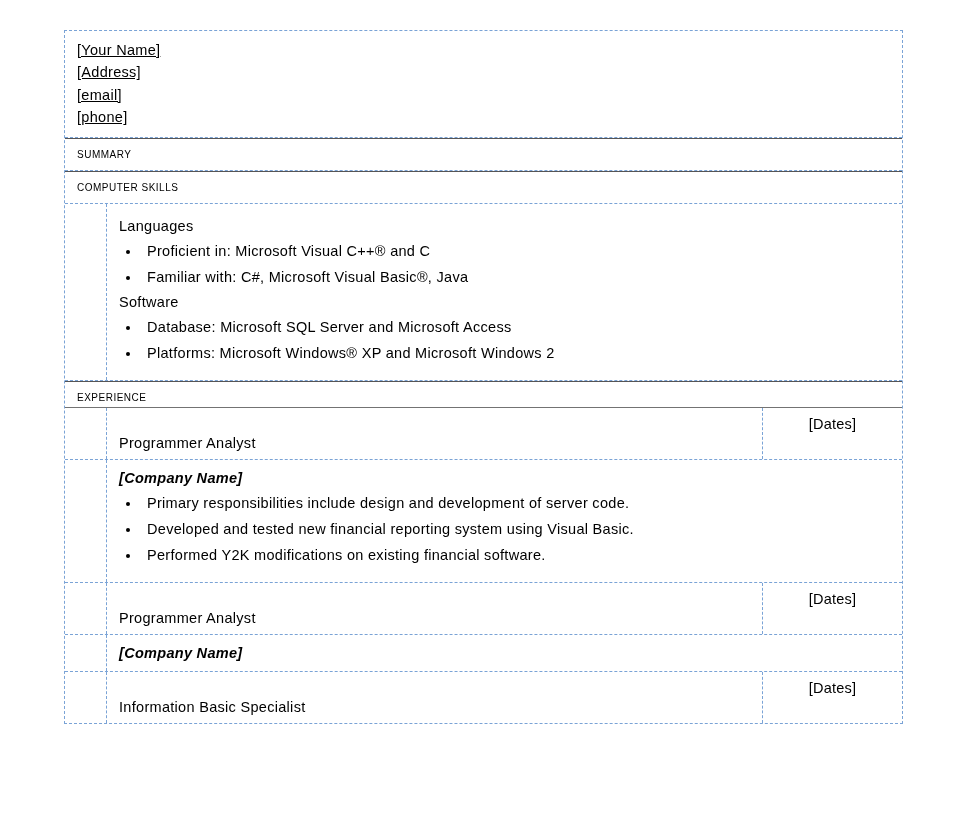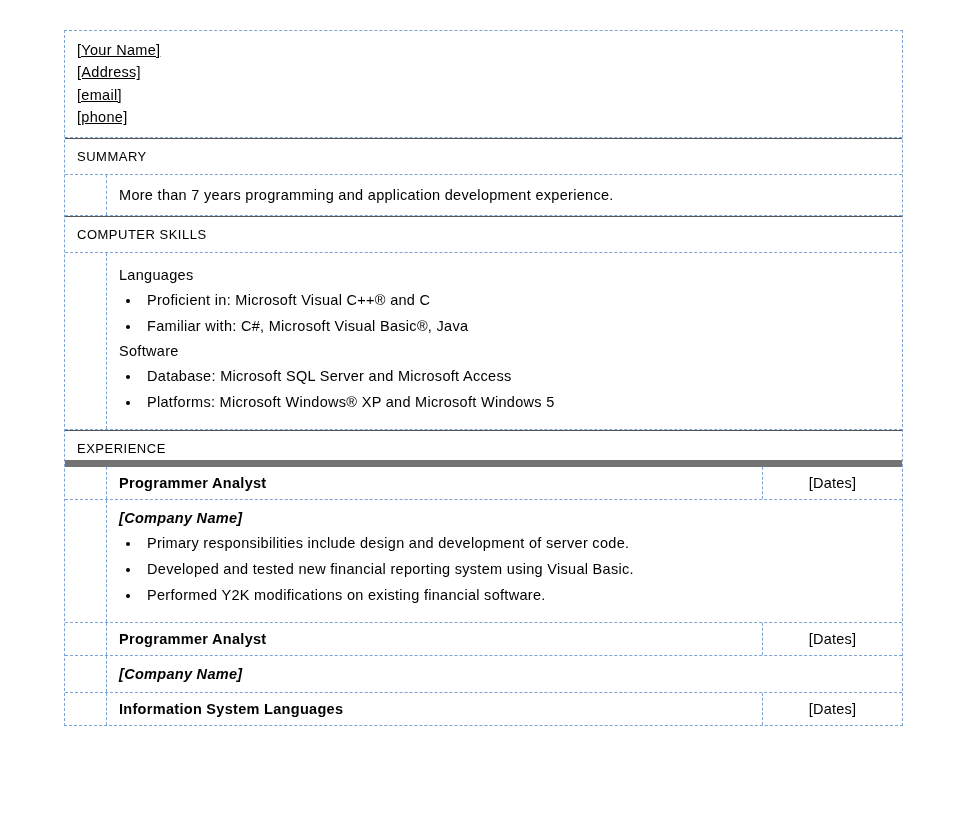--- a/index.html
+++ b/index.html
@@ -21,25 +21,25 @@
     align-items: stretch;
   }
   .row + .row { border-top: 1px dashed #7aa3d6; }
   .pad {
     padding: 8px 12px;
   }
   .section-header {
     border-top: 1px solid #555;
     letter-spacing: 0.5px;
     padding: 10px 12px;
-    font-size: 13px;
+    font-size: 10px;
   }
   .section-header-bottom {
     border-top: 1px solid #555;
-    border-bottom: 7px solid #737373;
+    border-bottom: 1px solid #737373;
     padding-bottom: 4px;
   }
   .left-spacer {
     width: 42px;
     min-width: 42px;
     border-right: 1px dashed #7aa3d6;
   }
   .content {
     flex: 1;
     padding: 10px 12px;
@@ -51,22 +51,23 @@
     margin: 4px 0 4px 0;
     padding-left: 22px;
   }
   ul.bullets li {
     padding: 5px 0 5px 6px;
     letter-spacing: 0.3px;
   }
   .job-title-cell {
     flex: 1;
     padding: 8px 12px;
-    font-weight: bold;
+    font-weight: normal;
     letter-spacing: 0.3px;
+    margin-top: 19px;
   }
   .dates-cell {
     width: 140px;
     min-width: 140px;
     text-align: center;
     padding: 8px 12px;
     border-left: 1px dashed #7aa3d6;
     letter-spacing: 0.2px;
   }
   .summary-text {
@@ -85,41 +86,37 @@
       <div>[Address]</div>
       <div>[email]</div>
       <div>[phone]</div>
     </div>
   </div>
 
   <div class="row">
     <div class="section-header" style="flex:1;">SUMMARY</div>
   </div>
 
-  <div class="row">
-    <div class="left-spacer"></div>
-    <div class="summary-text" style="flex:1;">More than 7 years programming and application development experience.</div>
-  </div>
 
   <div class="row">
     <div class="section-header" style="flex:1;">COMPUTER SKILLS</div>
   </div>
 
   <div class="row">
     <div class="left-spacer"></div>
     <div class="content" style="flex:1;">
       <div class="subhead">Languages</div>
       <ul class="bullets">
         <li>Proficient in: Microsoft Visual C++® and C</li>
         <li>Familiar with: C#, Microsoft Visual Basic®, Java</li>
       </ul>
       <div class="subhead">Software</div>
       <ul class="bullets">
         <li>Database: Microsoft SQL Server and Microsoft Access</li>
-        <li>Platforms: Microsoft Windows® XP and Microsoft Windows 5</li>
+        <li>Platforms: Microsoft Windows® XP and Microsoft Windows 2</li>
       </ul>
     </div>
   </div>
 
   <div class="row">
     <div class="section-header section-header-bottom" style="flex:1;">EXPERIENCE</div>
   </div>
 
   <div class="row" style="border-top:none;">
     <div class="left-spacer"></div>
@@ -147,17 +144,17 @@
 
   <div class="row">
     <div class="left-spacer"></div>
     <div class="content" style="flex:1;">
       <div class="italic">[Company Name]</div>
     </div>
   </div>
 
   <div class="row">
     <div class="left-spacer"></div>
-    <div class="job-title-cell">Information System Languages</div>
+    <div class="job-title-cell">Information Basic Specialist</div>
     <div class="dates-cell">[Dates]</div>
   </div>
 
 </div>
 
 </body></html>

